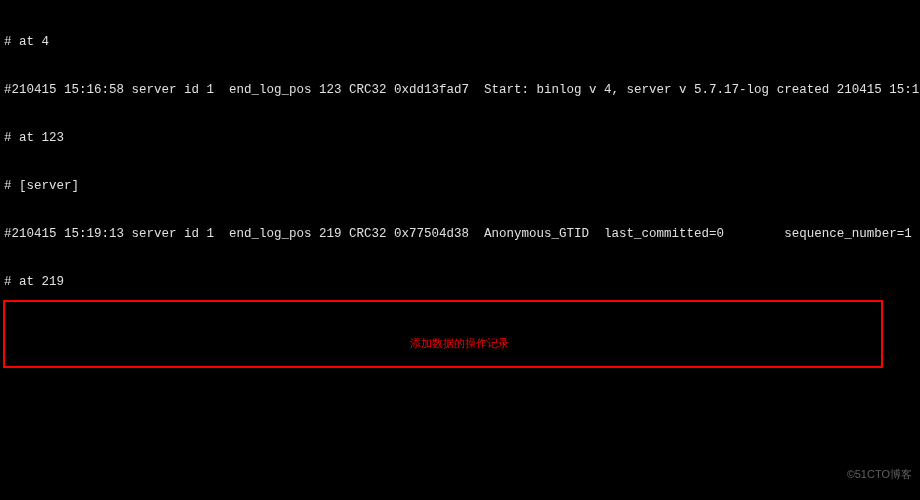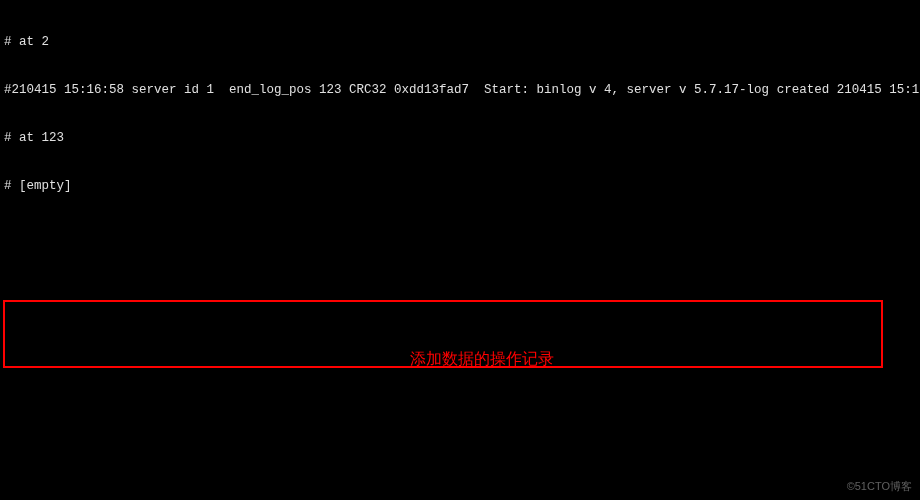--- a/index.html
+++ b/index.html
@@ -21,45 +21,47 @@
     left: 3px;
     top: 300px;
     width: 880px;
     height: 68px;
     border: 2px solid #f00;
     pointer-events: none;
   }
   .annotation {
     position: absolute;
     left: 410px;
-    top: 351px;
+    top: 335px;
     color: #f00;
-    font-size: 16px;
+    font-size: 11px;
     font-family: "SimSun", "Microsoft YaHei", sans-serif;
     pointer-events: none;
   }
   .watermark {
     position: absolute;
     right: 8px;
-    bottom: 6px;
+    bottom: 18px;
     color: #888;
     font-size: 11px;
     font-family: "Microsoft YaHei", sans-serif;
     opacity: 0.7;
   }
   .line { display: block; }
 </style>
 </head>
 <body>
 
 <div class="term">
-  <span class="line"># at 2</span>
+  <span class="line"># at 4</span>
   <span class="line">#210415 15:16:58 server id 1  end_log_pos 123 CRC32 0xdd13fad7  Start: binlog v 4, server v 5.7.17-log created 210415 15:16</span>
   <span class="line"># at 123</span>
-  <span class="line"># [empty]</span>
+  <span class="line"># [server]</span>
+  <span class="line">#210415 15:19:13 server id 1  end_log_pos 219 CRC32 0x77504d38  Anonymous_GTID  last_committed=0        sequence_number=1</span>
+  <span class="line"># at 219</span>
   
   
   
   
   
   
   
   
   
   

